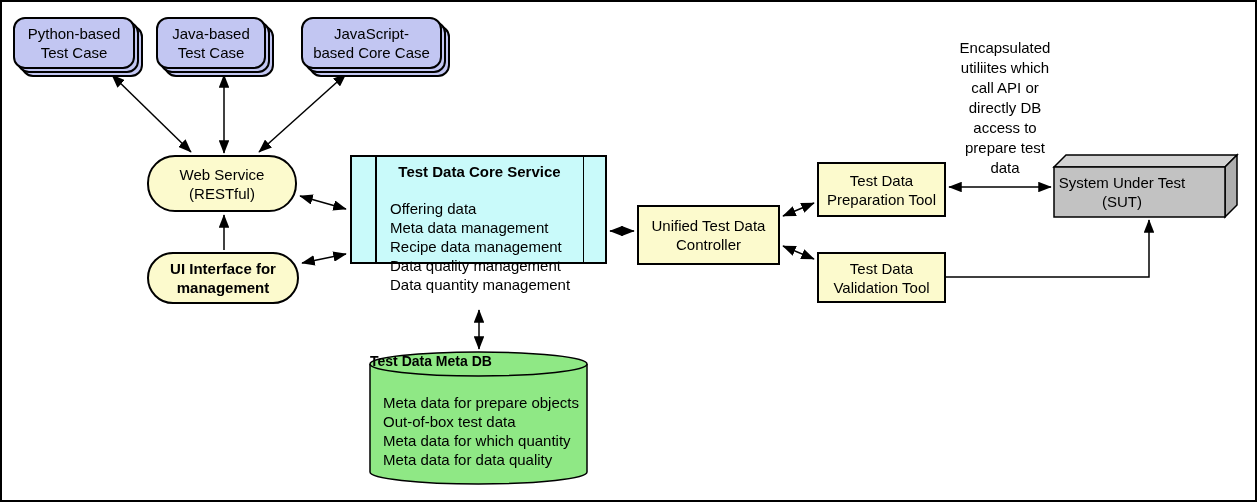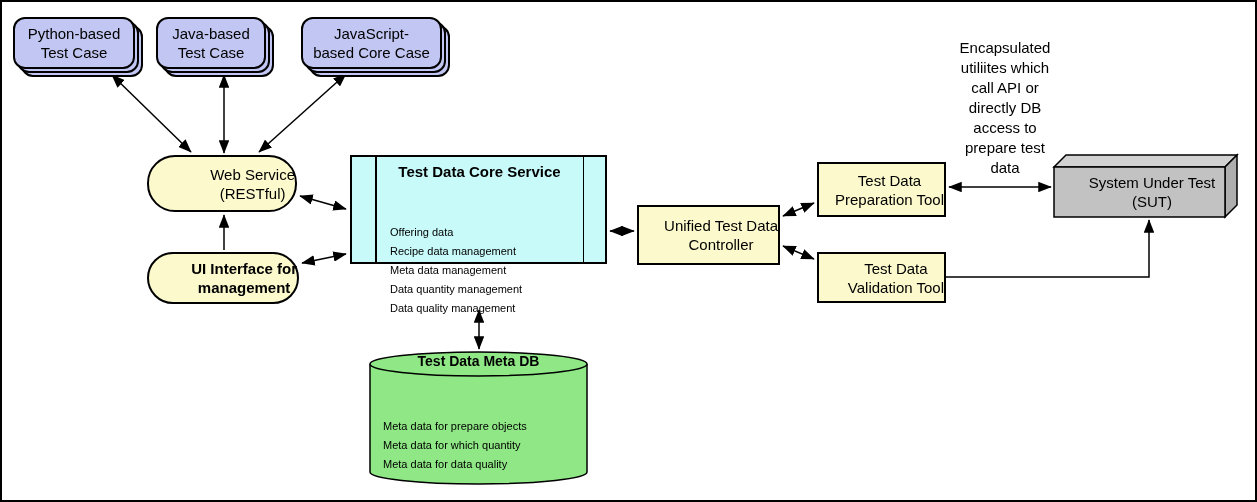--- a/index.html
+++ b/index.html
@@ -19,35 +19,35 @@
     box-sizing:border-box;
   }
   .stack .l2 { transform:translate(8px,8px); }
   .stack .l1 { transform:translate(4px,4px); }
   .stack .face { display:flex; align-items:center; justify-content:center;
     font-size:15px; line-height:19px; }
 
   
   .ybox {
     background:var(--service-fill); border:2px solid #000;
-    display:flex; align-items:center; justify-content:flex-end;
+    display:flex; align-items:center; justify-content:center;
     font-size:15px; line-height:19px;
   }
   .stadium28 { border-radius:28px; }
   .stadium26 { border-radius:26px;font-weight:bold; }
 
   
   .core { background:var(--core-fill); border:2px solid #000; }
   .core .vline { position:absolute; top:0; bottom:0; width:1.5px; background:#000; }
   .core-title { position:absolute; left:23px; right:21px; top:6px;
     text-align:center; font-weight:bold; font-size:15px; }
-  .list { font-size:11px; line-height:19px;margin-top:24px; }
+  .list { font-size:15px; line-height:19px; }
 
   
-  .db-title { text-align:center; font-weight:bold; font-size:14px; }
+  .db-title { font-weight:bold; font-size:14px; }
 
   .sut-label { display:flex; align-items:center; justify-content:center;
     font-size:15px; line-height:19px; }
 
   .note { font-size:15px; line-height:20px; text-align:center; }
 
   svg.overlay { position:absolute; left:0; top:0; pointer-events:none; }
   .stroke { stroke:#000; stroke-width:1.5px; fill:none; }
   .cyl { fill:var(--db-fill); stroke:#000; stroke-width:1.5px; }
   .sut-front { fill:var(--sut-front); stroke:#000; stroke-width:1.5px; }
@@ -124,50 +124,51 @@
     <span class="lbl">UI Interface for
 management</span>
   </div>
 
   <div class="abs core" style="left:348px;top:153px;width:257px;height:109px">
     <div class="vline" style="left:23px"></div>
     <div class="vline" style="right:21px"></div>
     <div class="core-title">Test Data Core Service</div>
     <div class="abs list" style="left:38px;top:42px">
       <div>Offering data</div>
+      <div>Meta data management</div>
       <div>Recipe data management</div>
-      <div>Meta data management</div>
+      <div>Data quality management</div>
       <div>Data quantity management</div>
-      <div>Data quality management</div>
     </div>
   </div>
 
   <div class="abs ybox" style="left:635px;top:203px;width:143px;height:60px">
     <span class="lbl">Unified Test Data
 Controller</span>
   </div>
 
   <div class="abs ybox" style="left:815px;top:160px;width:129px;height:55px">
     <span class="lbl">Test Data
 Preparation Tool</span>
   </div>
 
   <div class="abs ybox" style="left:815px;top:250px;width:129px;height:51px">
     <span class="lbl">Test Data
 Validation Tool</span>
   </div>
 
-  <div class="abs sut-label" style="left:1073px;top:165px;width:154px;height:50px">
+  <div class="abs sut-label" style="left:1043px;top:165px;width:154px;height:50px">
     <span class="lbl">System Under Test
 (SUT)</span>
   </div>
 
   <div class="abs db-title" style="left:368px;top:351px;width:217px">Test Data Meta DB</div>
   <div class="abs list" style="left:381px;top:391px">
     <div>Meta data for prepare objects</div>
+    <div>Out-of-box test data</div>
     <div>Meta data for which quantity</div>
     <div>Meta data for data quality</div>
   </div>
 
   <div class="abs note lbl" style="left:925px;top:36px;width:156px">Encapsulated
 utiliites which
 call API or
 directly DB
 access to
 prepare test

